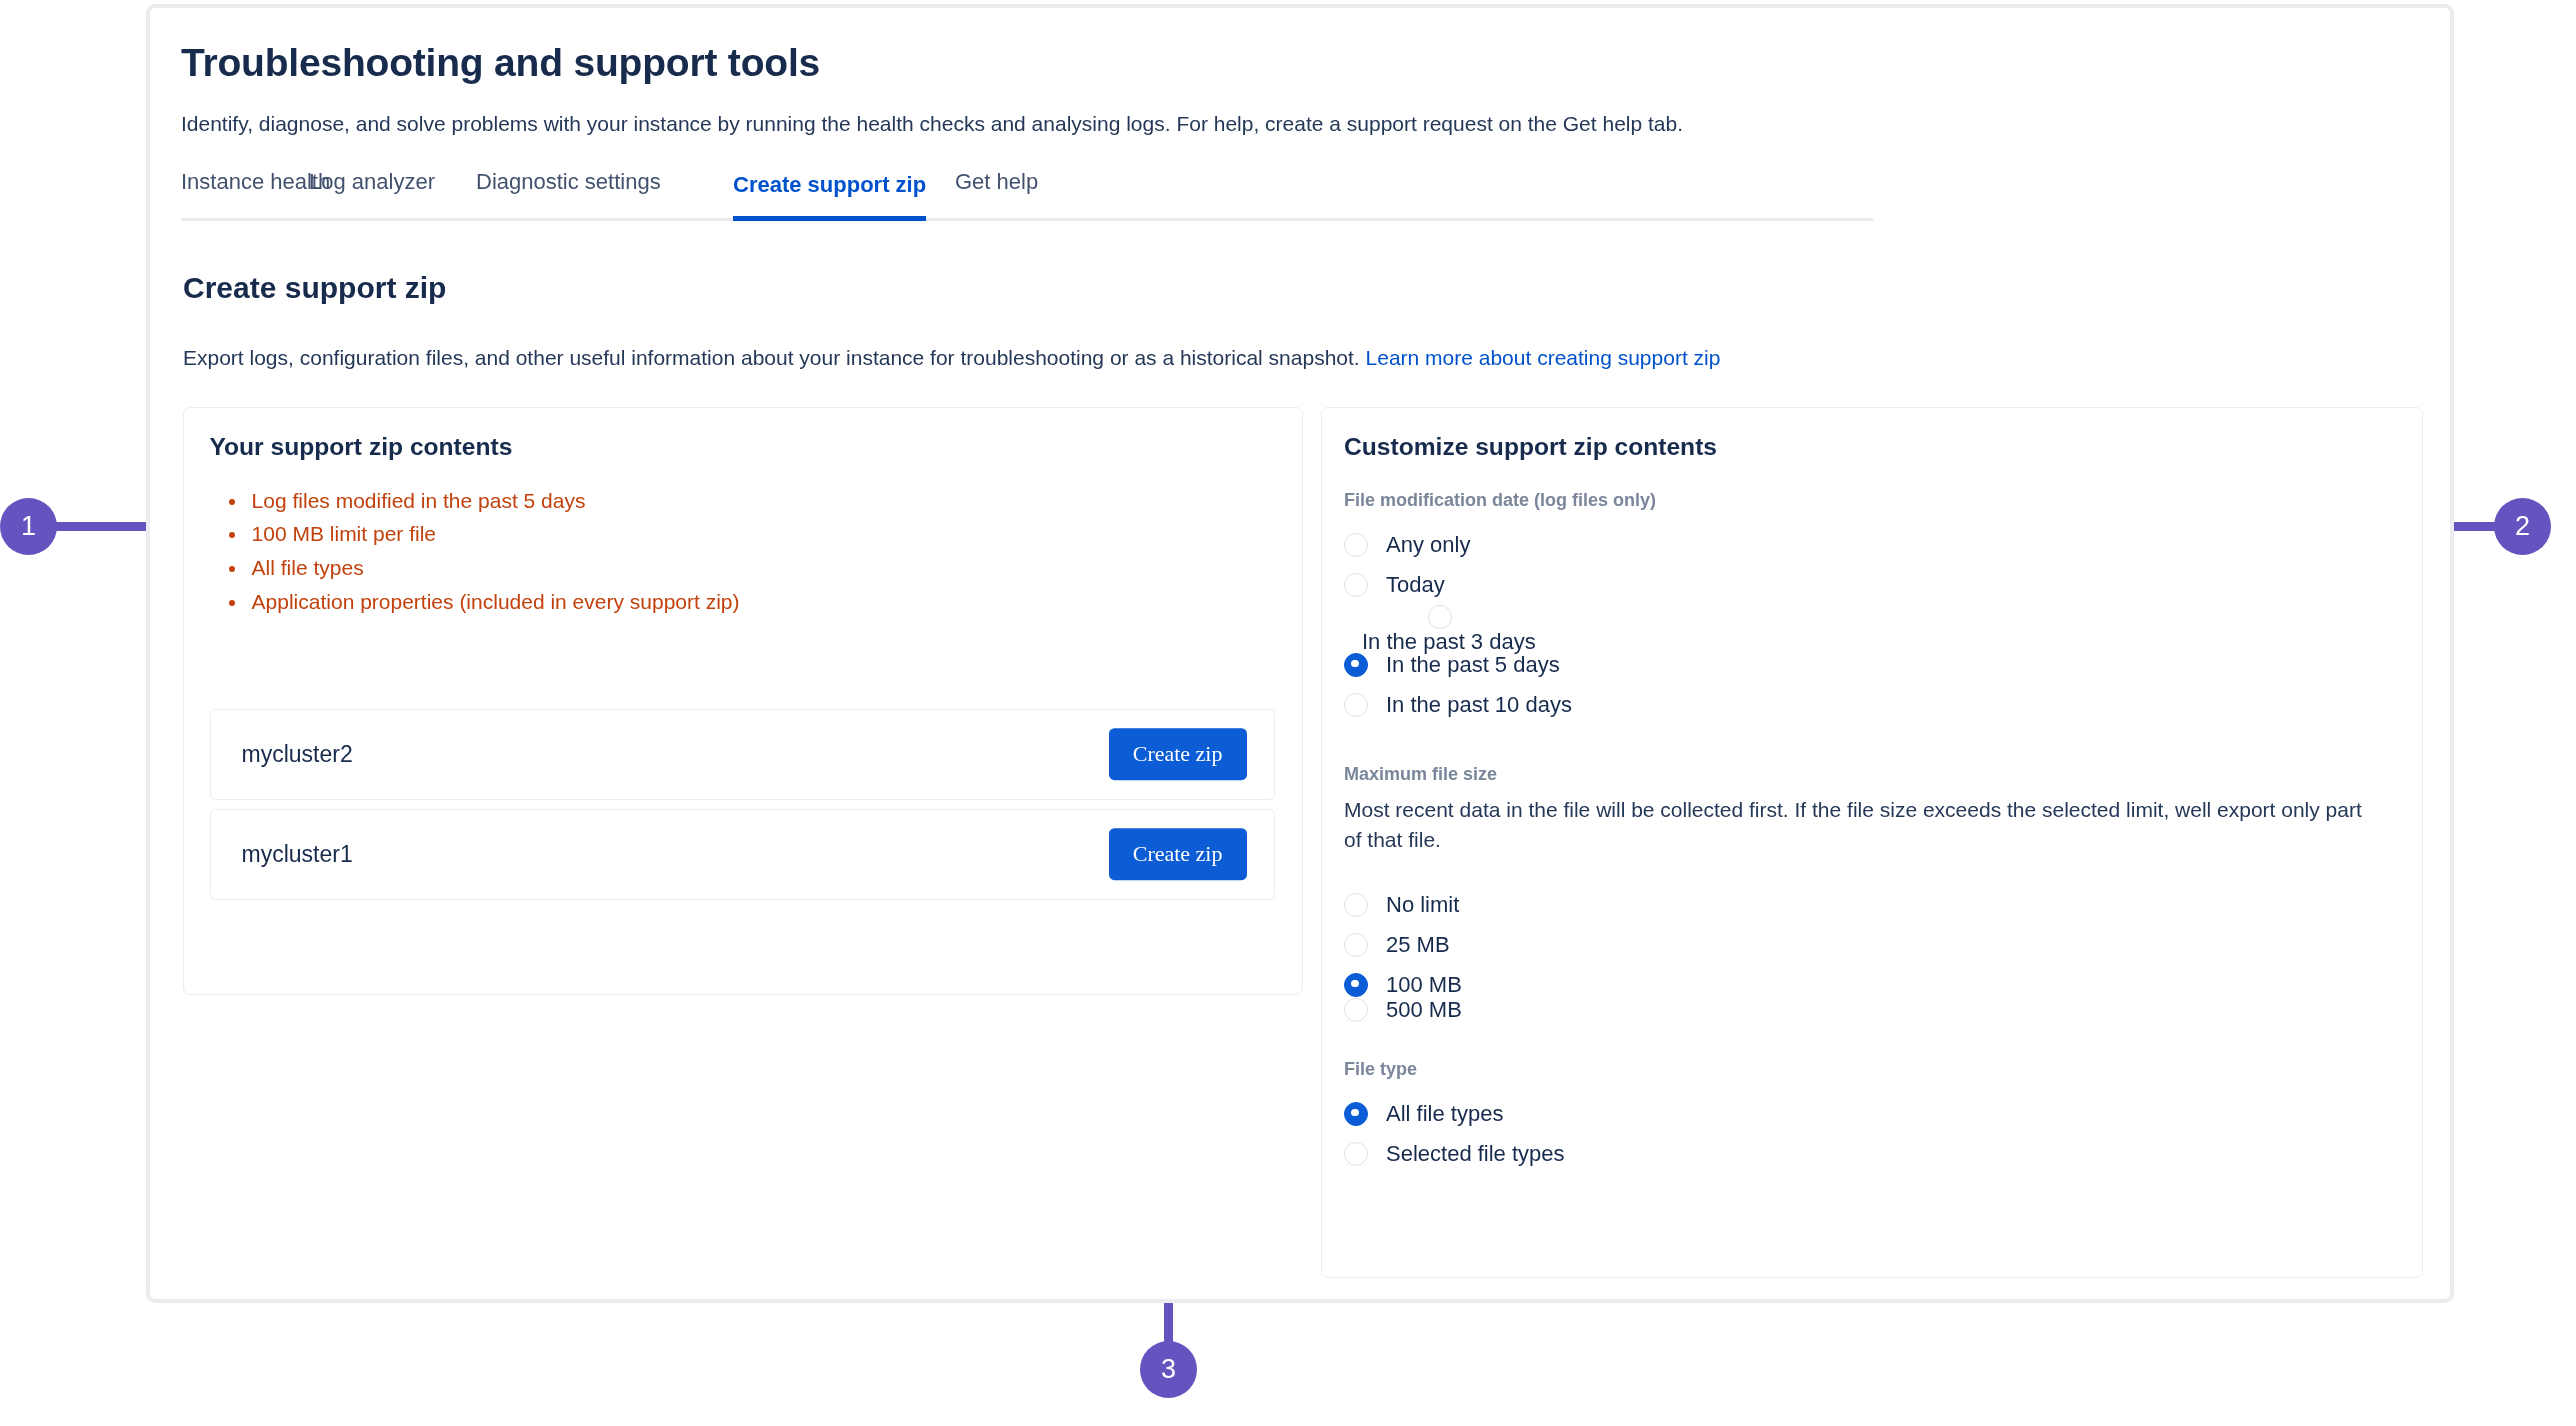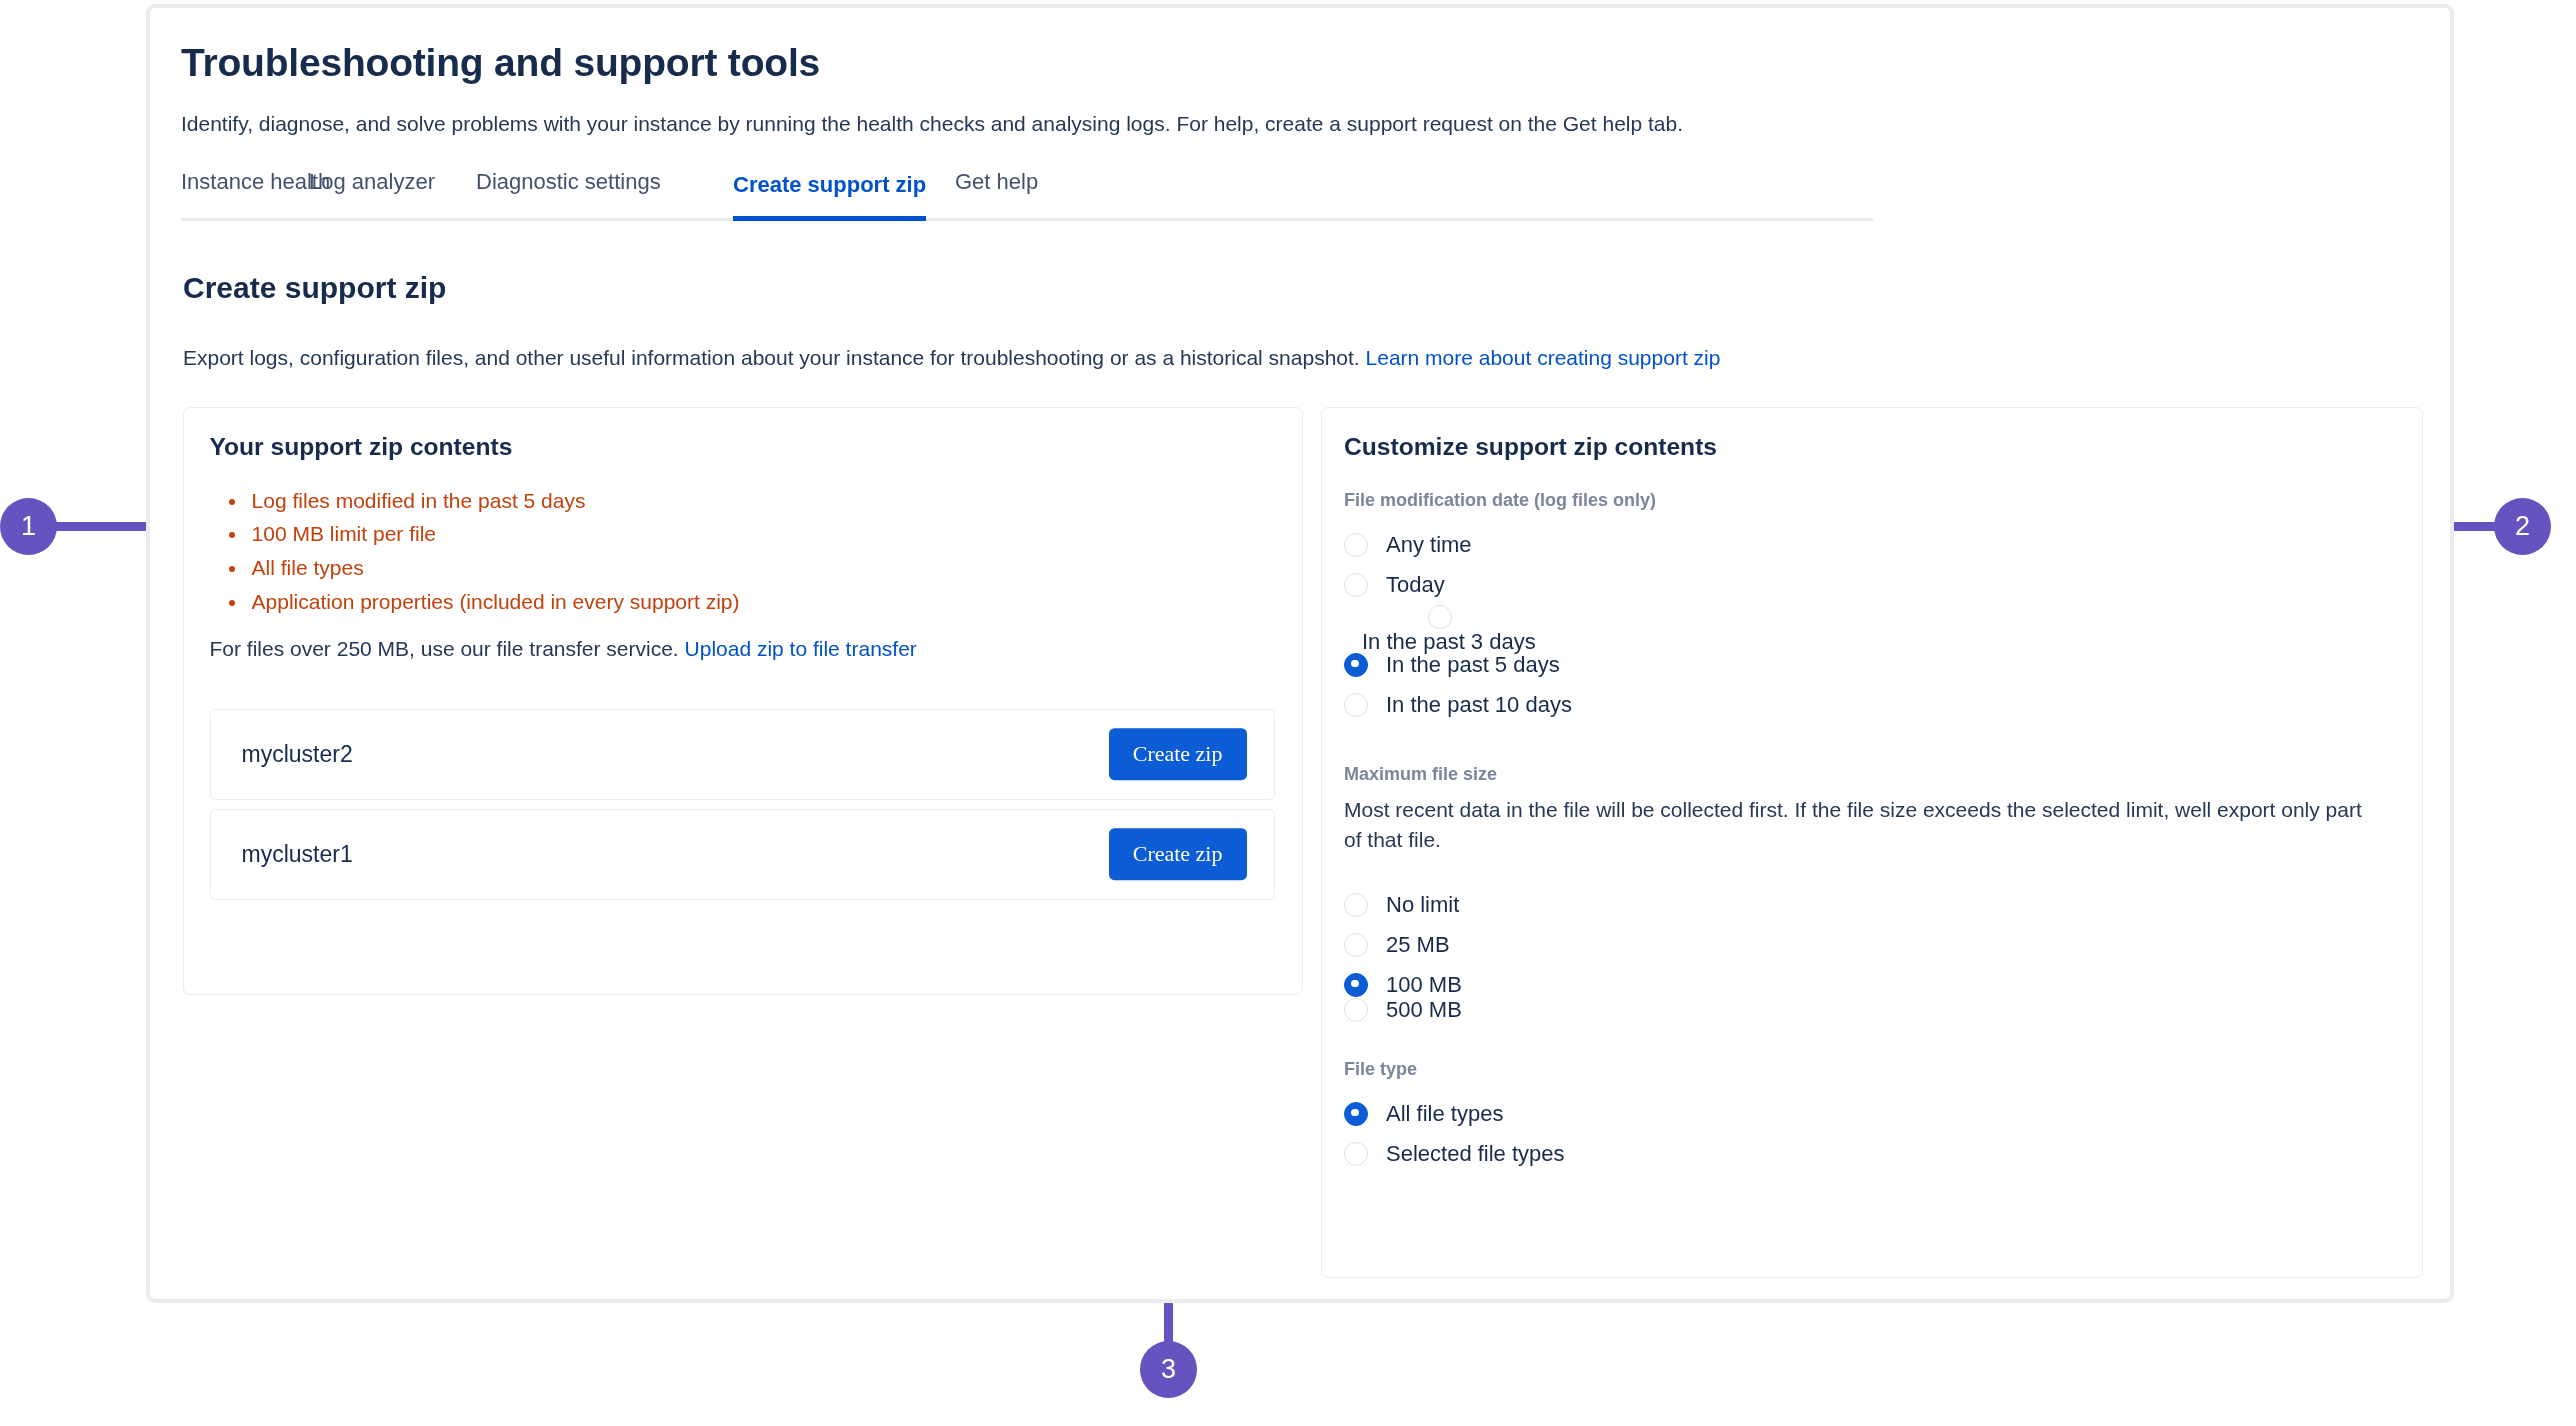--- a/index.html
+++ b/index.html
@@ -202,45 +202,41 @@
         <div class="card-title">Your support zip contents</div>
 
         <ul class="bullets">
           <li>Log files modified in the past 5 days</li>
           <li>100 MB limit per file</li>
           <li>All file types</li>
           <li>Application properties (included in every support zip)</li>
         </ul>
 
         <div class="note">
-          <div>
-            <span>For files over 250 MB, use our file transfer service.</span>
-            <a class="link">Upload zip to file transfer</a>
-          </div>
         </div>
 
         <div class="cluster-row" id="cluster-row-0">
           <span class="cluster-name">mycluster2</span>
           <button class="create-zip-btn">Create zip</button>
         </div>
 
         <div class="cluster-row" id="cluster-row-1">
           <span class="cluster-name">mycluster1</span>
           <button class="create-zip-btn">Create zip</button>
         </div>
       </div>
 
       <div class="card" id="right-card">
         <div class="card-title">Customize support zip contents</div>
 
         <div class="group-label" style="top:82px;">File modification date (log files only)</div>
 
         <div class="radio-row" style="top:117px;">
           <span class="radio"></span>
-          <span class="radio-label">Any time</span>
+          <span class="radio-label">Any only</span>
         </div>
         <div class="radio-row" style="top:157px;">
           <span class="radio"></span>
           <span class="radio-label">Today</span>
         </div>
         <div class="radio-row" style="top:197px;flex-direction:column;">
           <span class="radio"></span>
           <span class="radio-label">In the past 3 days</span>
         </div>
         <div class="radio-row" style="top:237px;">

